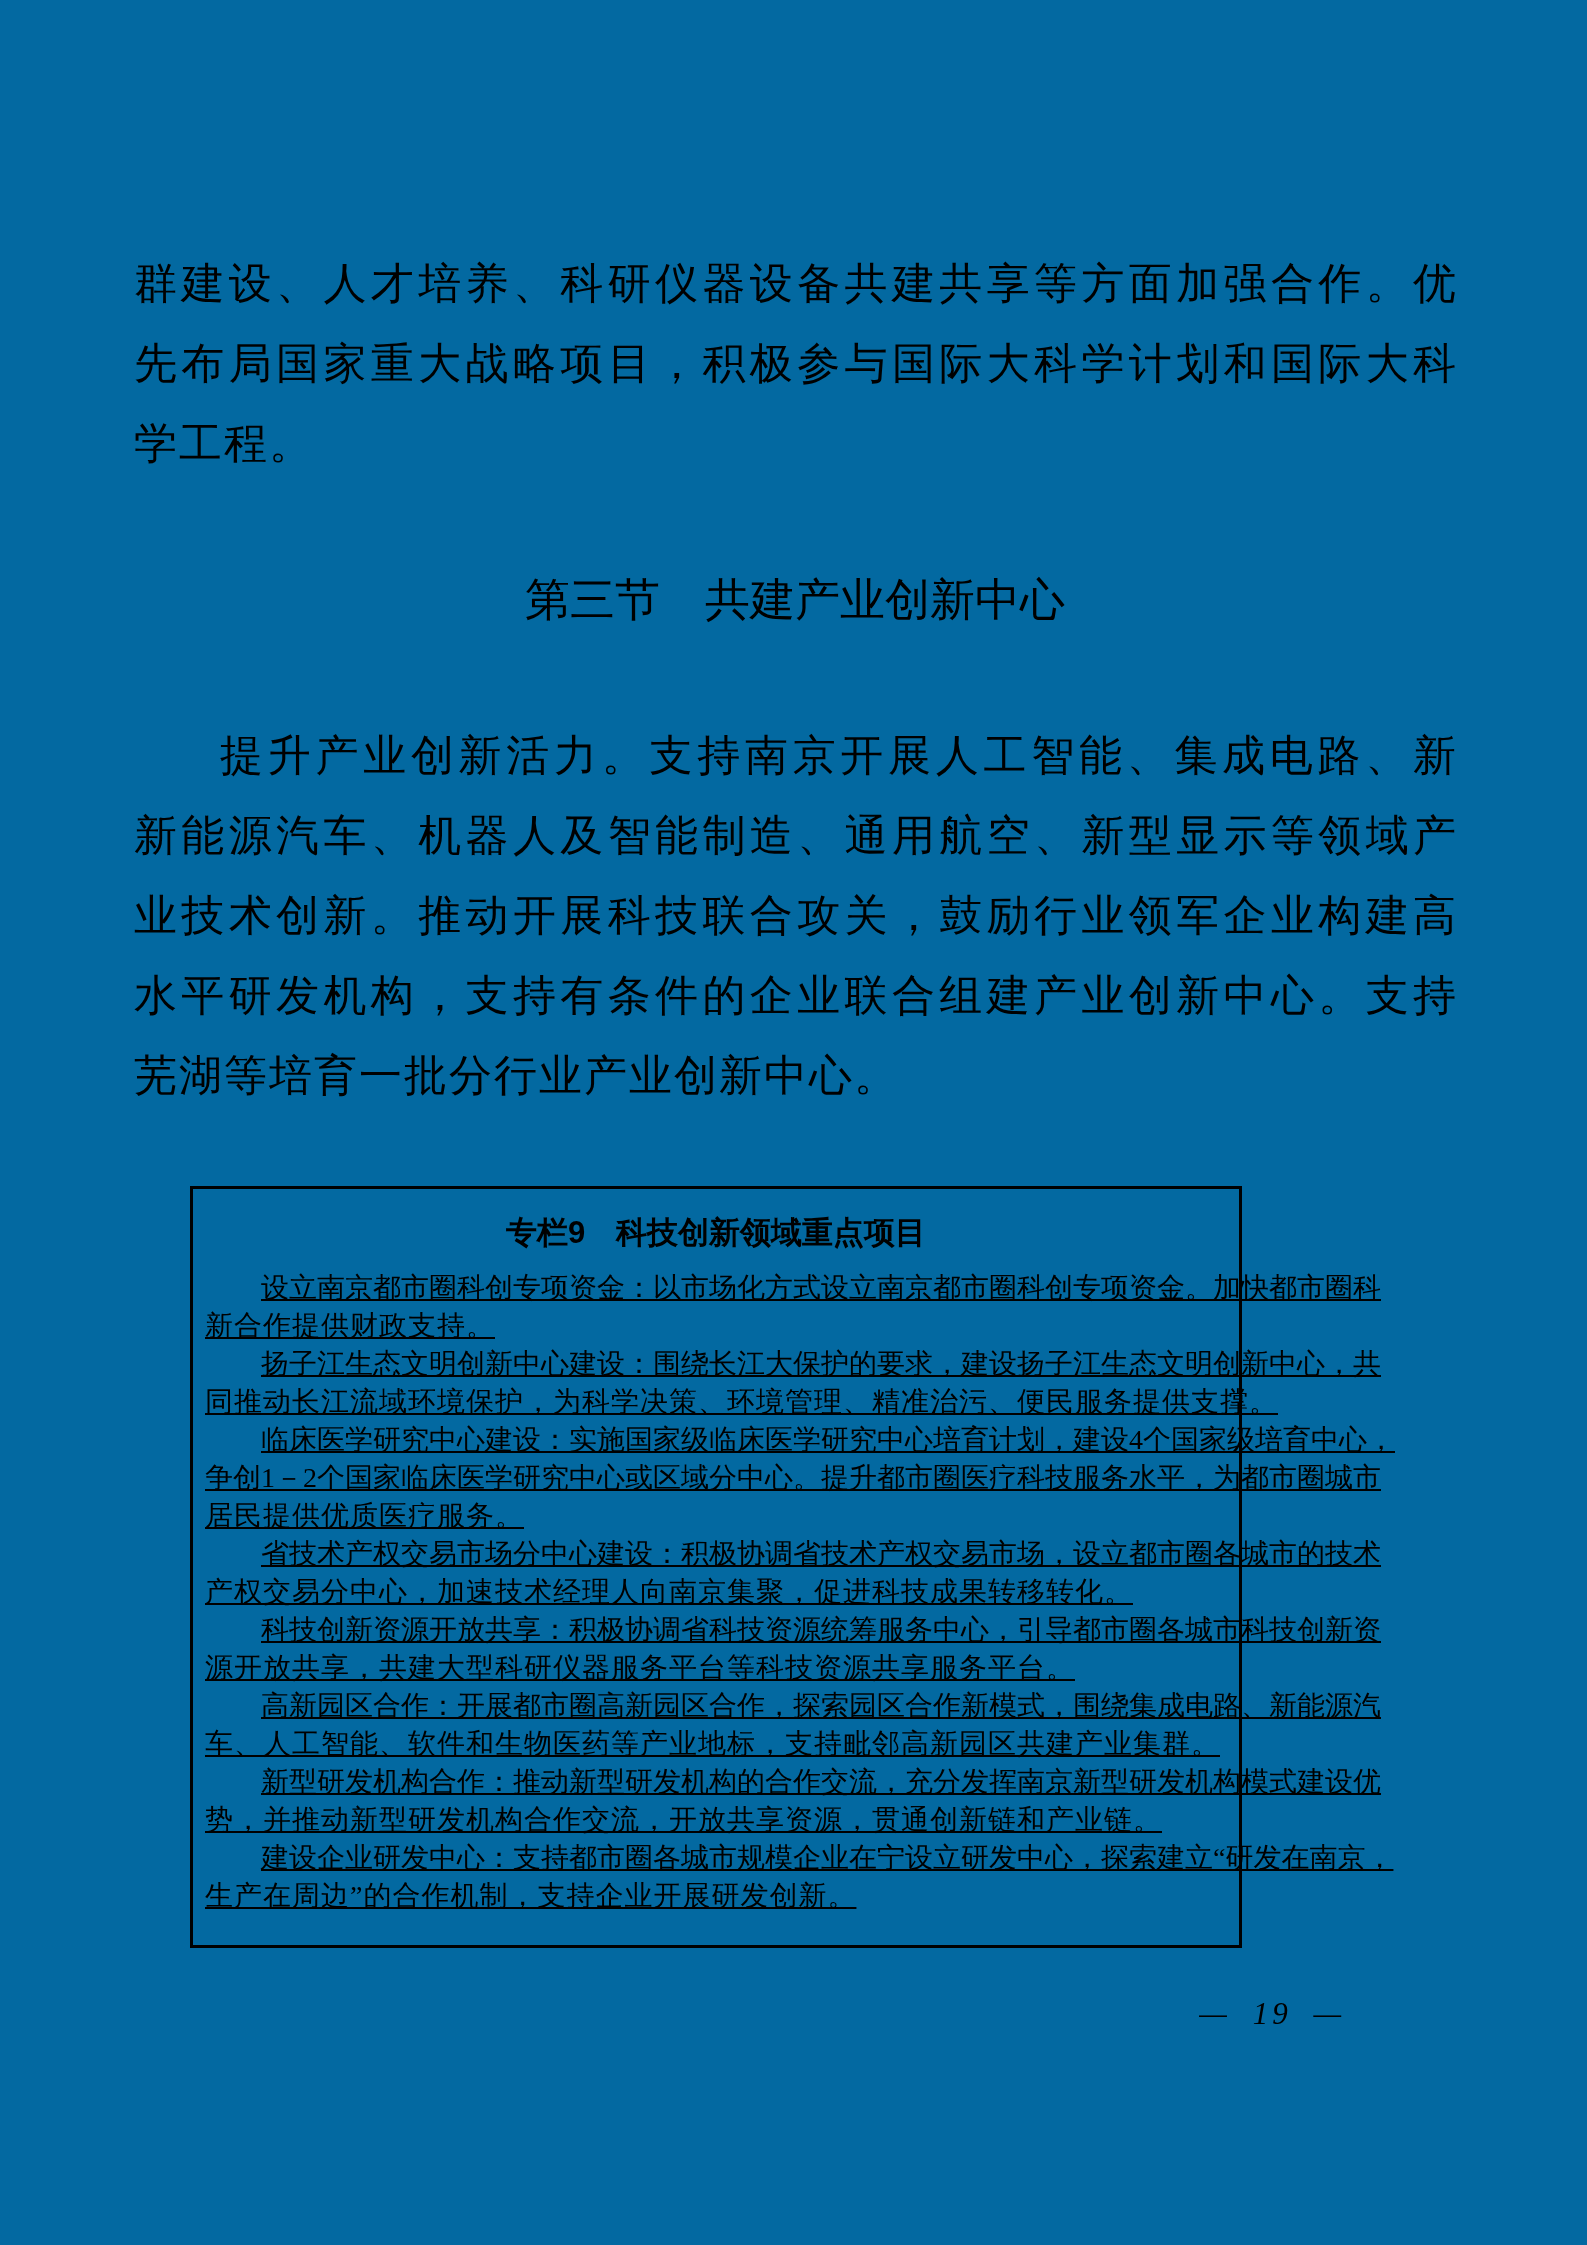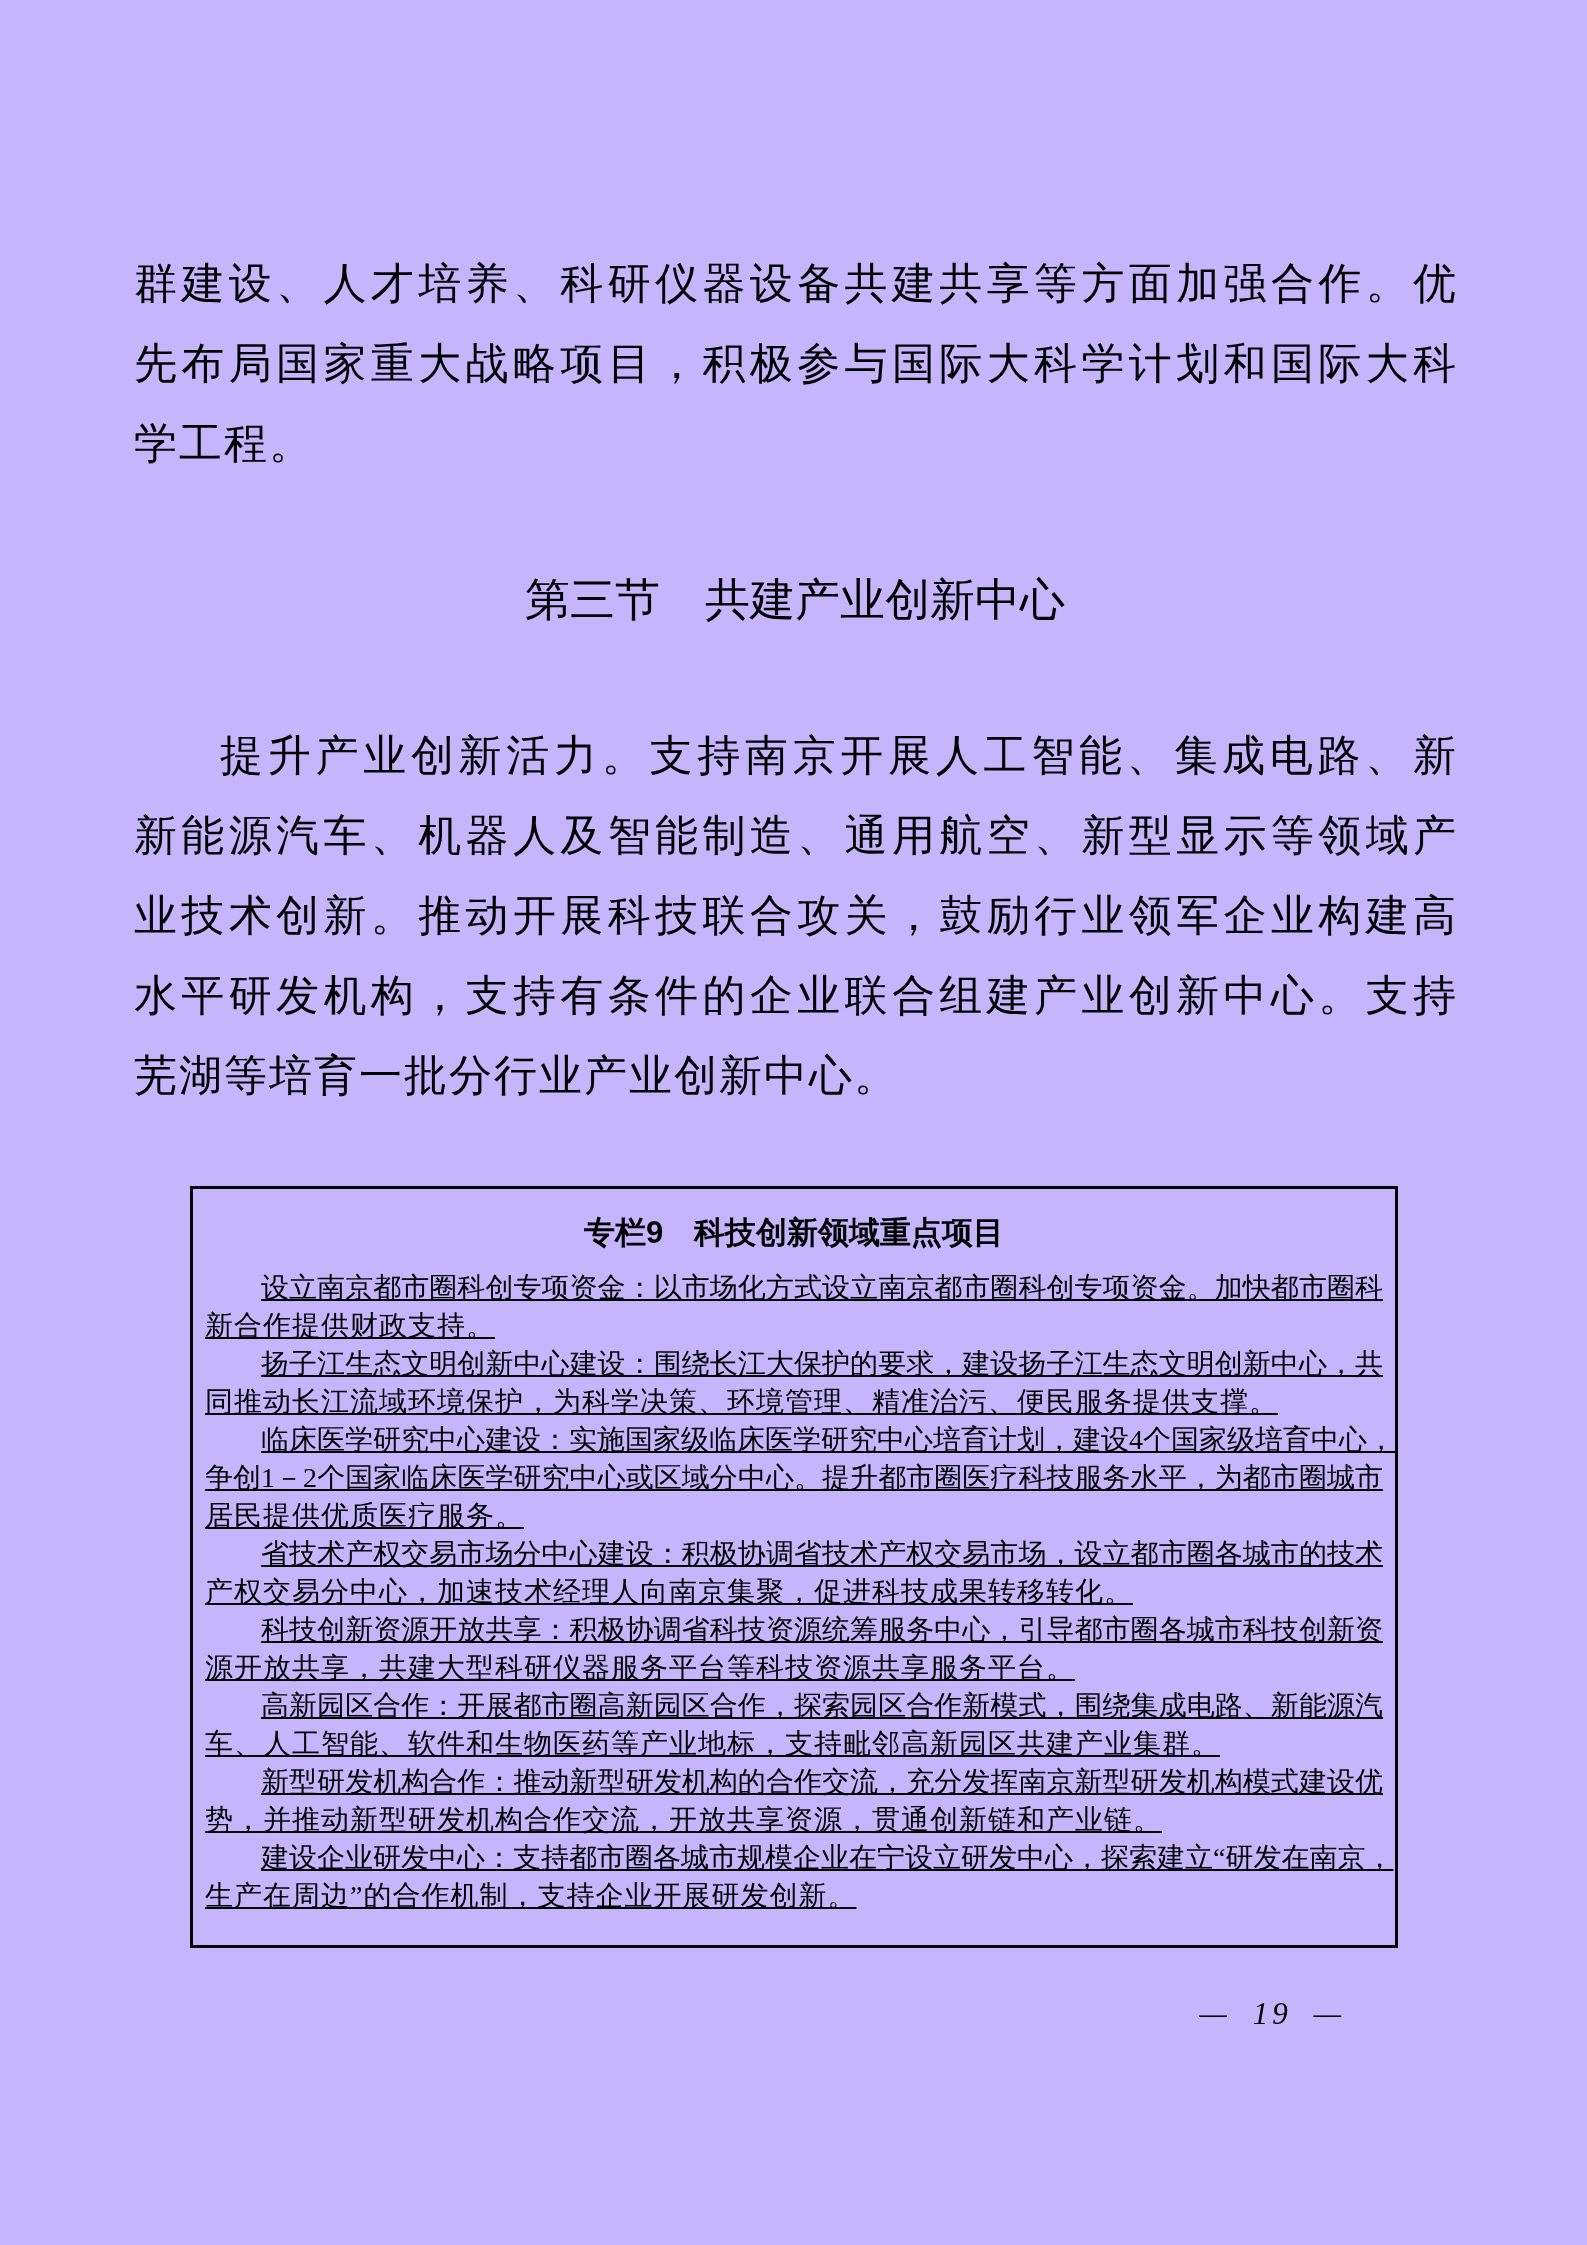--- a/index.html
+++ b/index.html
@@ -1,20 +1,20 @@
 <!DOCTYPE html>
 <html lang="zh"><head>
 <meta charset="utf-8">
 <style>
   html,body { margin:0; padding:0; background:#e8e8e8; }
   .page {
     position: relative;
     width: 1587px;
     height: 2245px;
-    background: #c4b5fd;
+    background: #0369a1;
     margin: 0 auto;
     overflow: hidden;
     color: #000;
     font-family: "Liberation Serif", "DejaVu Serif", serif;
   }
   
   .flow { position: absolute; left: 134px; width: 1322px; }
   .intro { top: 244px; }
   .bodypara { top: 716px; }
   .bline {
@@ -33,21 +33,21 @@
     position: absolute; left: 134px; width: 1322px; top: 560px;
     height: 80px; line-height: 80px;
     font-size: 45px; text-align: center;
     font-family: "Liberation Serif", "DejaVu Serif", serif;
   }
 
   
   .box {
     position: absolute;
     left: 190px; top: 1186px;
-    width: 1208px; height: 762px;
+    width: 1052px; height: 762px;
     box-sizing: border-box;
     border: 3px solid #000;
     padding: 0 12px;
   }
   .box-title {
     margin-top: 24px;
     height: 40px; line-height: 40px;
     text-align: center;
     font-size: 31px; font-weight: 700;
     font-family: "Liberation Sans", "DejaVu Sans", sans-serif;

